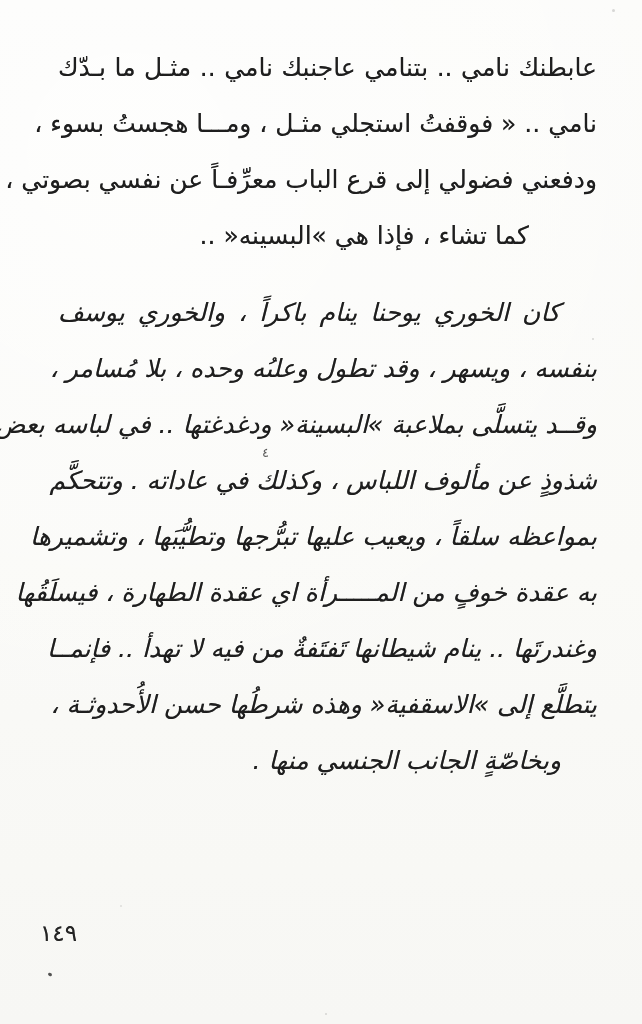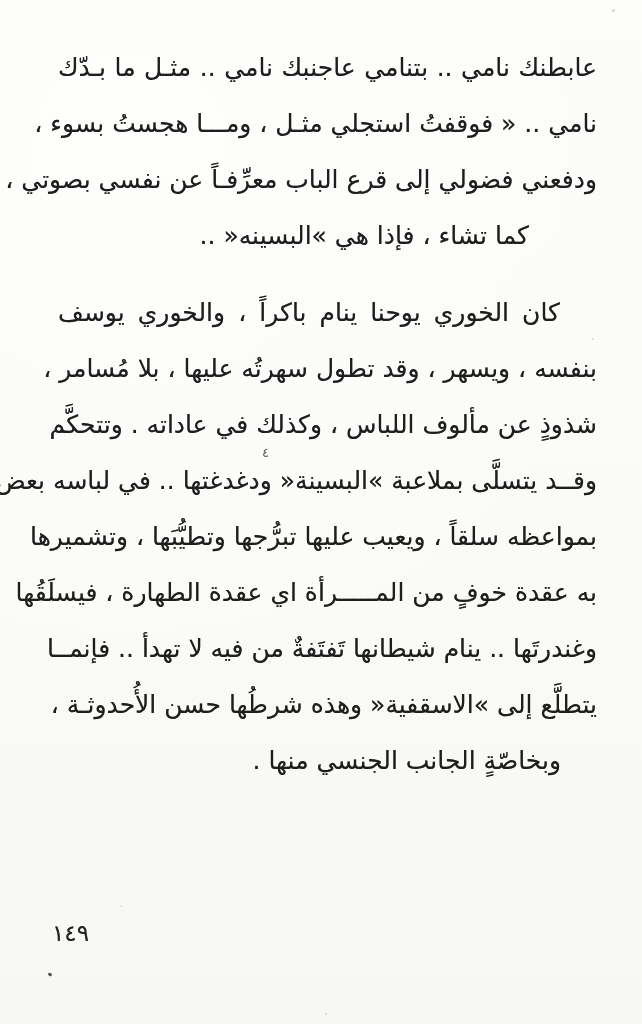--- a/index.html
+++ b/index.html
@@ -18,37 +18,37 @@
   }
   .text-block{
     position:absolute;
     top:40px;right:45px;left:58px;
     direction:rtl;
     font-size:25px;
     color:#1e1e1e;
     text-shadow:0 0 .5px rgba(30,30,30,.55);
   }
   .paragraph{margin:0;padding:0;}
-  .paragraph + .paragraph{margin-top:21px;}
+  .paragraph + .paragraph{margin-top:21px;font-style:italic;}
   .line{
     height:56px;line-height:56px;
     white-space:nowrap;
     text-align:justify;
     text-align-last:justify;
     -moz-text-align-last:justify;
   }
   .line.p-start{padding-right:37px;}
   .line.tail{
     text-align:right;text-align-last:right;-moz-text-align-last:right;
   }
   .line.tail-deep{padding-right:68px;text-align:center;}
   .line.tail-shallow{padding-right:36px;}
   .page-number{
     position:absolute;
-    left:52px;top:920px;
+    left:40px;top:920px;
     direction:rtl;
     font-size:23px;
     letter-spacing:3px;
     color:#242424;
     text-shadow:0 0 .5px rgba(30,30,30,.5);
   }
   .ink-dot{
     position:absolute;left:48px;top:973px;
     width:4px;height:3px;border-radius:50%;
     background:rgba(40,40,40,.8);
@@ -74,23 +74,23 @@
 
     <div class="paragraph">
       <div class="line">عابطنك نامي .. بتنامي عاجنبك نامي .. مثـل ما بـدّك</div>
       <div class="line">نامي .. « فوقفتُ استجلي مثـل ، ومـــا هجستُ بسوء ،</div>
       <div class="line">ودفعني فضولي إلى قرع الباب معرِّفـاً عن نفسي بصوتي ،</div>
       <div class="line tail tail-deep">كما تشاء ، فإذا هي »البسينه« ..</div>
     </div>
 
     <div class="paragraph">
       <div class="line p-start">كان الخوري يوحنا ينام باكراً ، والخوري يوسف</div>
-      <div class="line">بنفسه ، ويسهر ، وقد تطول سهرتُه عليها ، بلا مُسامر ،</div>
+      <div class="line">بنفسه ، ويسهر ، وقد تطول وعلىُه وحده ، بلا مُسامر ،</div>
+      <div class="line">وقــد يتسلَّى بملاعبة »البسينة« ودغدغتها .. في لباسه بعض</div>
       <div class="line">شذوذٍ عن مألوف اللباس ، وكذلك في عاداته . وتتحكَّم</div>
-      <div class="line">وقــد يتسلَّى بملاعبة »البسينة« ودغدغتها .. في لباسه بعض</div>
       <div class="line">بمواعظه سلقاً ، ويعيب عليها تبرُّجها وتطيُّبَها ، وتشميرها</div>
       <div class="line">به عقدة خوفٍ من المـــــرأة اي عقدة الطهارة ، فيسلَقُها</div>
       <div class="line">وغندرتَها .. ينام شيطانها تَفتَفةٌ من فيه لا تهدأ .. فإنمــا</div>
       <div class="line">يتطلَّع إلى »الاسقفية« وهذه شرطُها حسن الأُحدوثـة ،</div>
       <div class="line tail tail-shallow">وبخاصّةٍ الجانب الجنسي منها .</div>
     </div>
 
   </div>
 
   <span class="superscript-artifact">٤</span>

